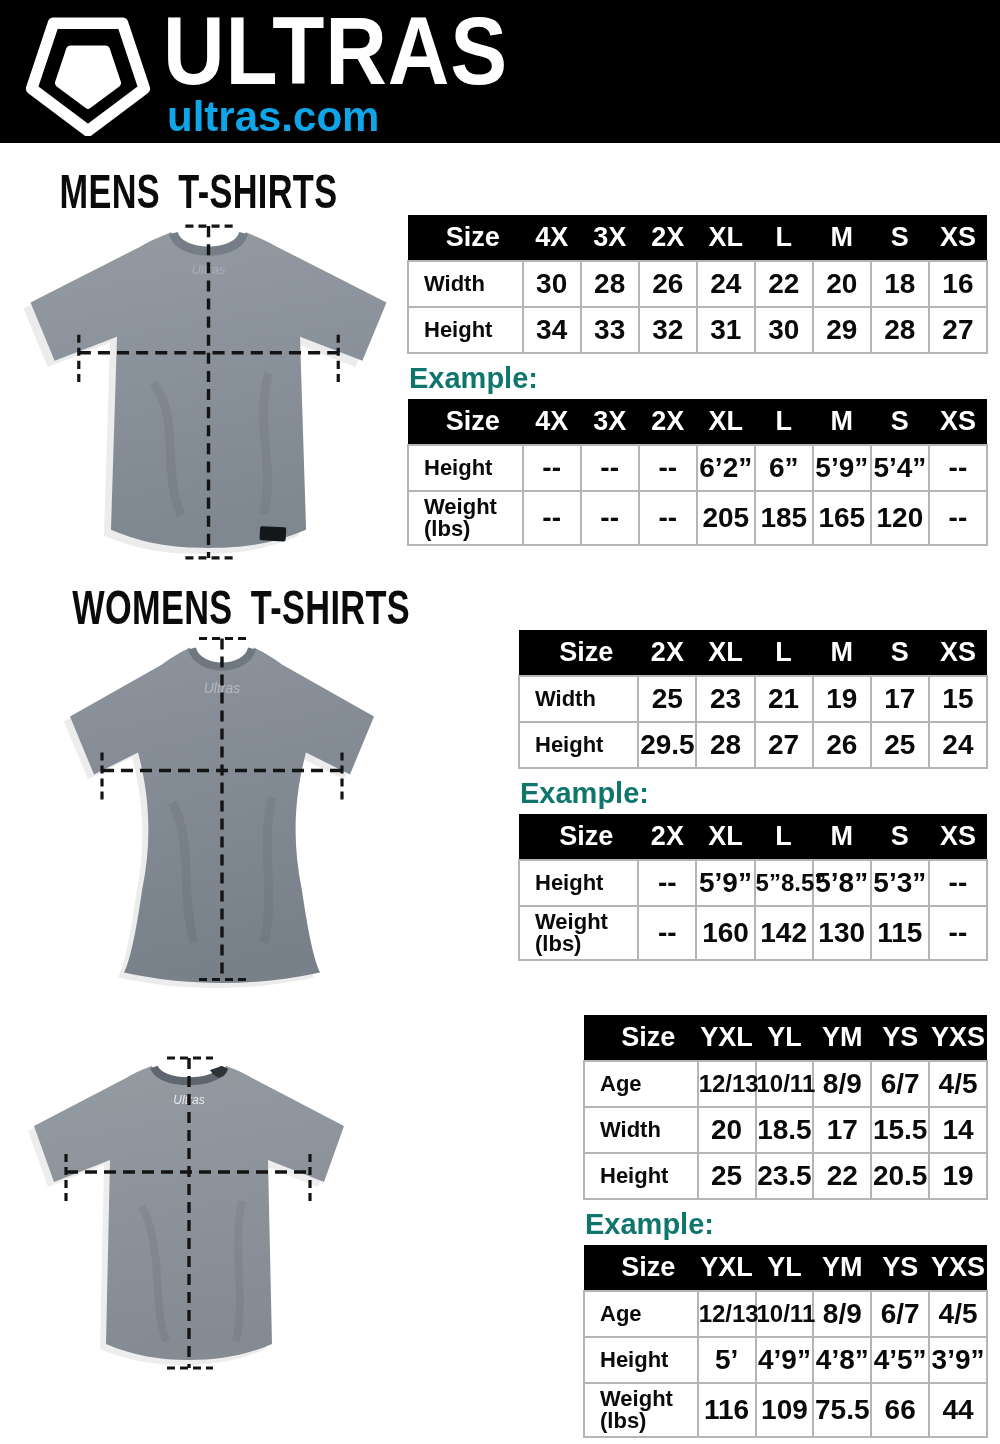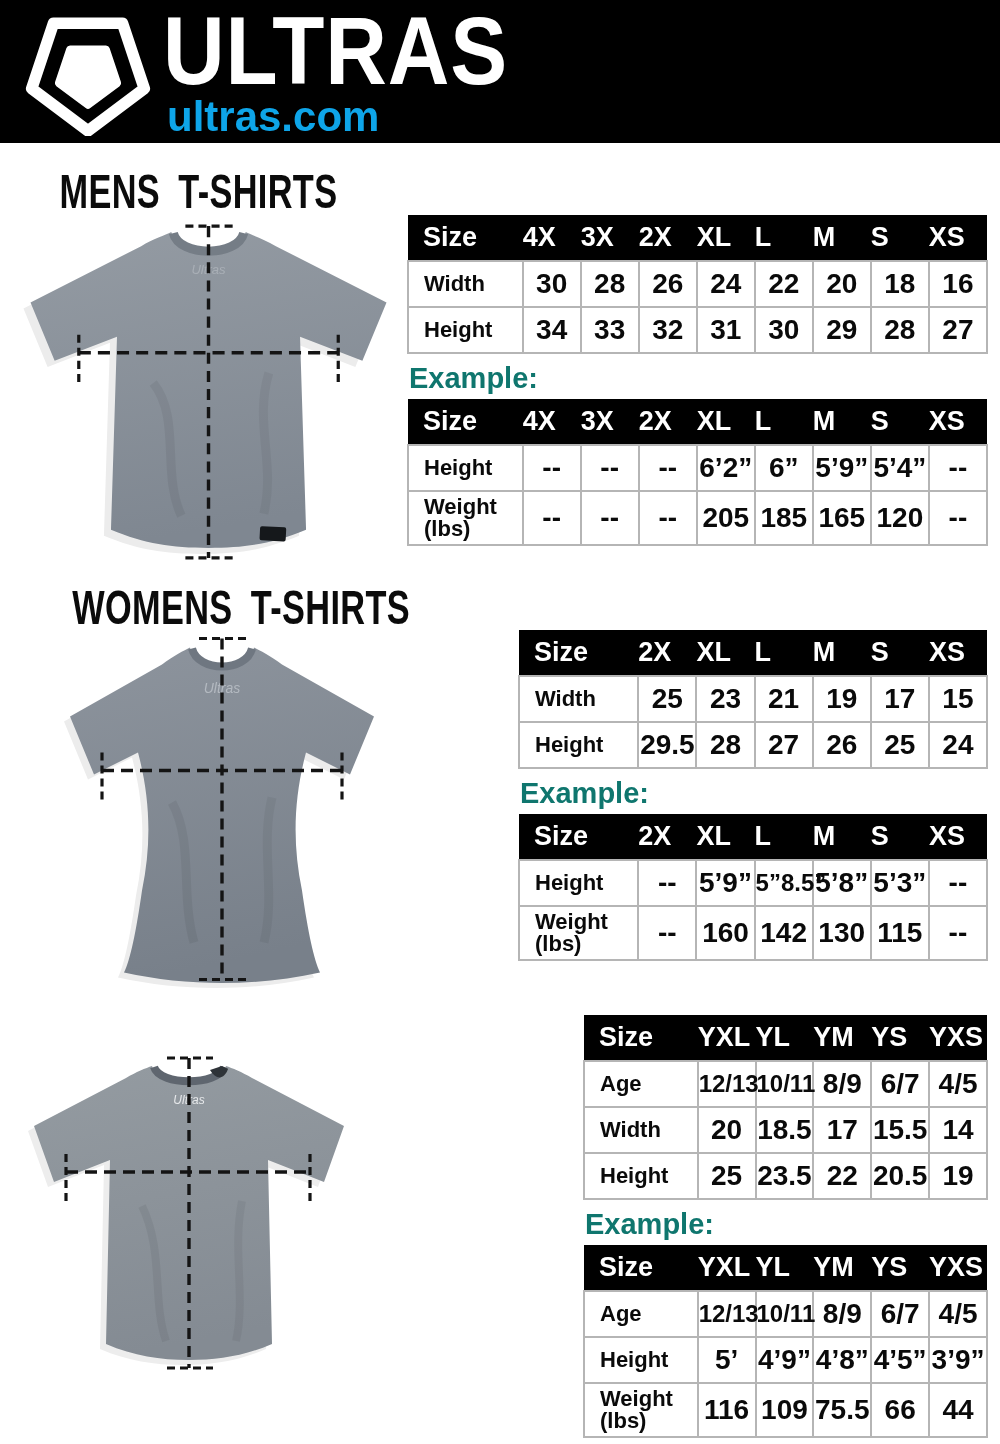--- a/index.html
+++ b/index.html
@@ -31,22 +31,22 @@
   #shirt-youth  { left:14px; top:1046px; width:352px; height:342px; }
 
   
   .tables { position:absolute; }
   #tables-mens   { left:407px; top:215px;  width:581px; }
   #tables-womens { left:518px; top:630px;  width:470px; }
   #tables-youth  { left:583px; top:1015px; width:405px; }
 
   table { border-collapse:collapse; width:100%; table-layout:fixed; }
   thead th { background:#000; color:#fff; font-size:27px; font-weight:bold;
-             height:46px; text-align:left; border:none; padding:0; }
-  thead th.label { text-align:left; padding-left:15px;margin-left:34px; }
+             height:46px; text-align:center; border:none; padding:0; }
+  thead th.label { text-align:center; padding-left:15px;margin-left:34px; }
   tbody th, tbody td { border:2px solid #b5b5b5; height:46px; background:#fff; color:#0a0a0a; }
   tbody th.label { text-align:left; padding-left:15px; font-size:22px; font-weight:bold; }
   tbody th.label.multi { font-size:22px; line-height:22px;border-radius:18px; }
   tbody td { font-size:28px; font-weight:bold; text-align:center; }
   tbody td.sm { font-size:24px; }
   tbody tr.tall th, tbody tr.tall td { height:54px; }
 
   .sec-mens   col.c0 { width:19.8%; }
   .sec-womens col.c0 { width:25.5%; }
   .sec-youth  col.c0 { width:28.2%; }

